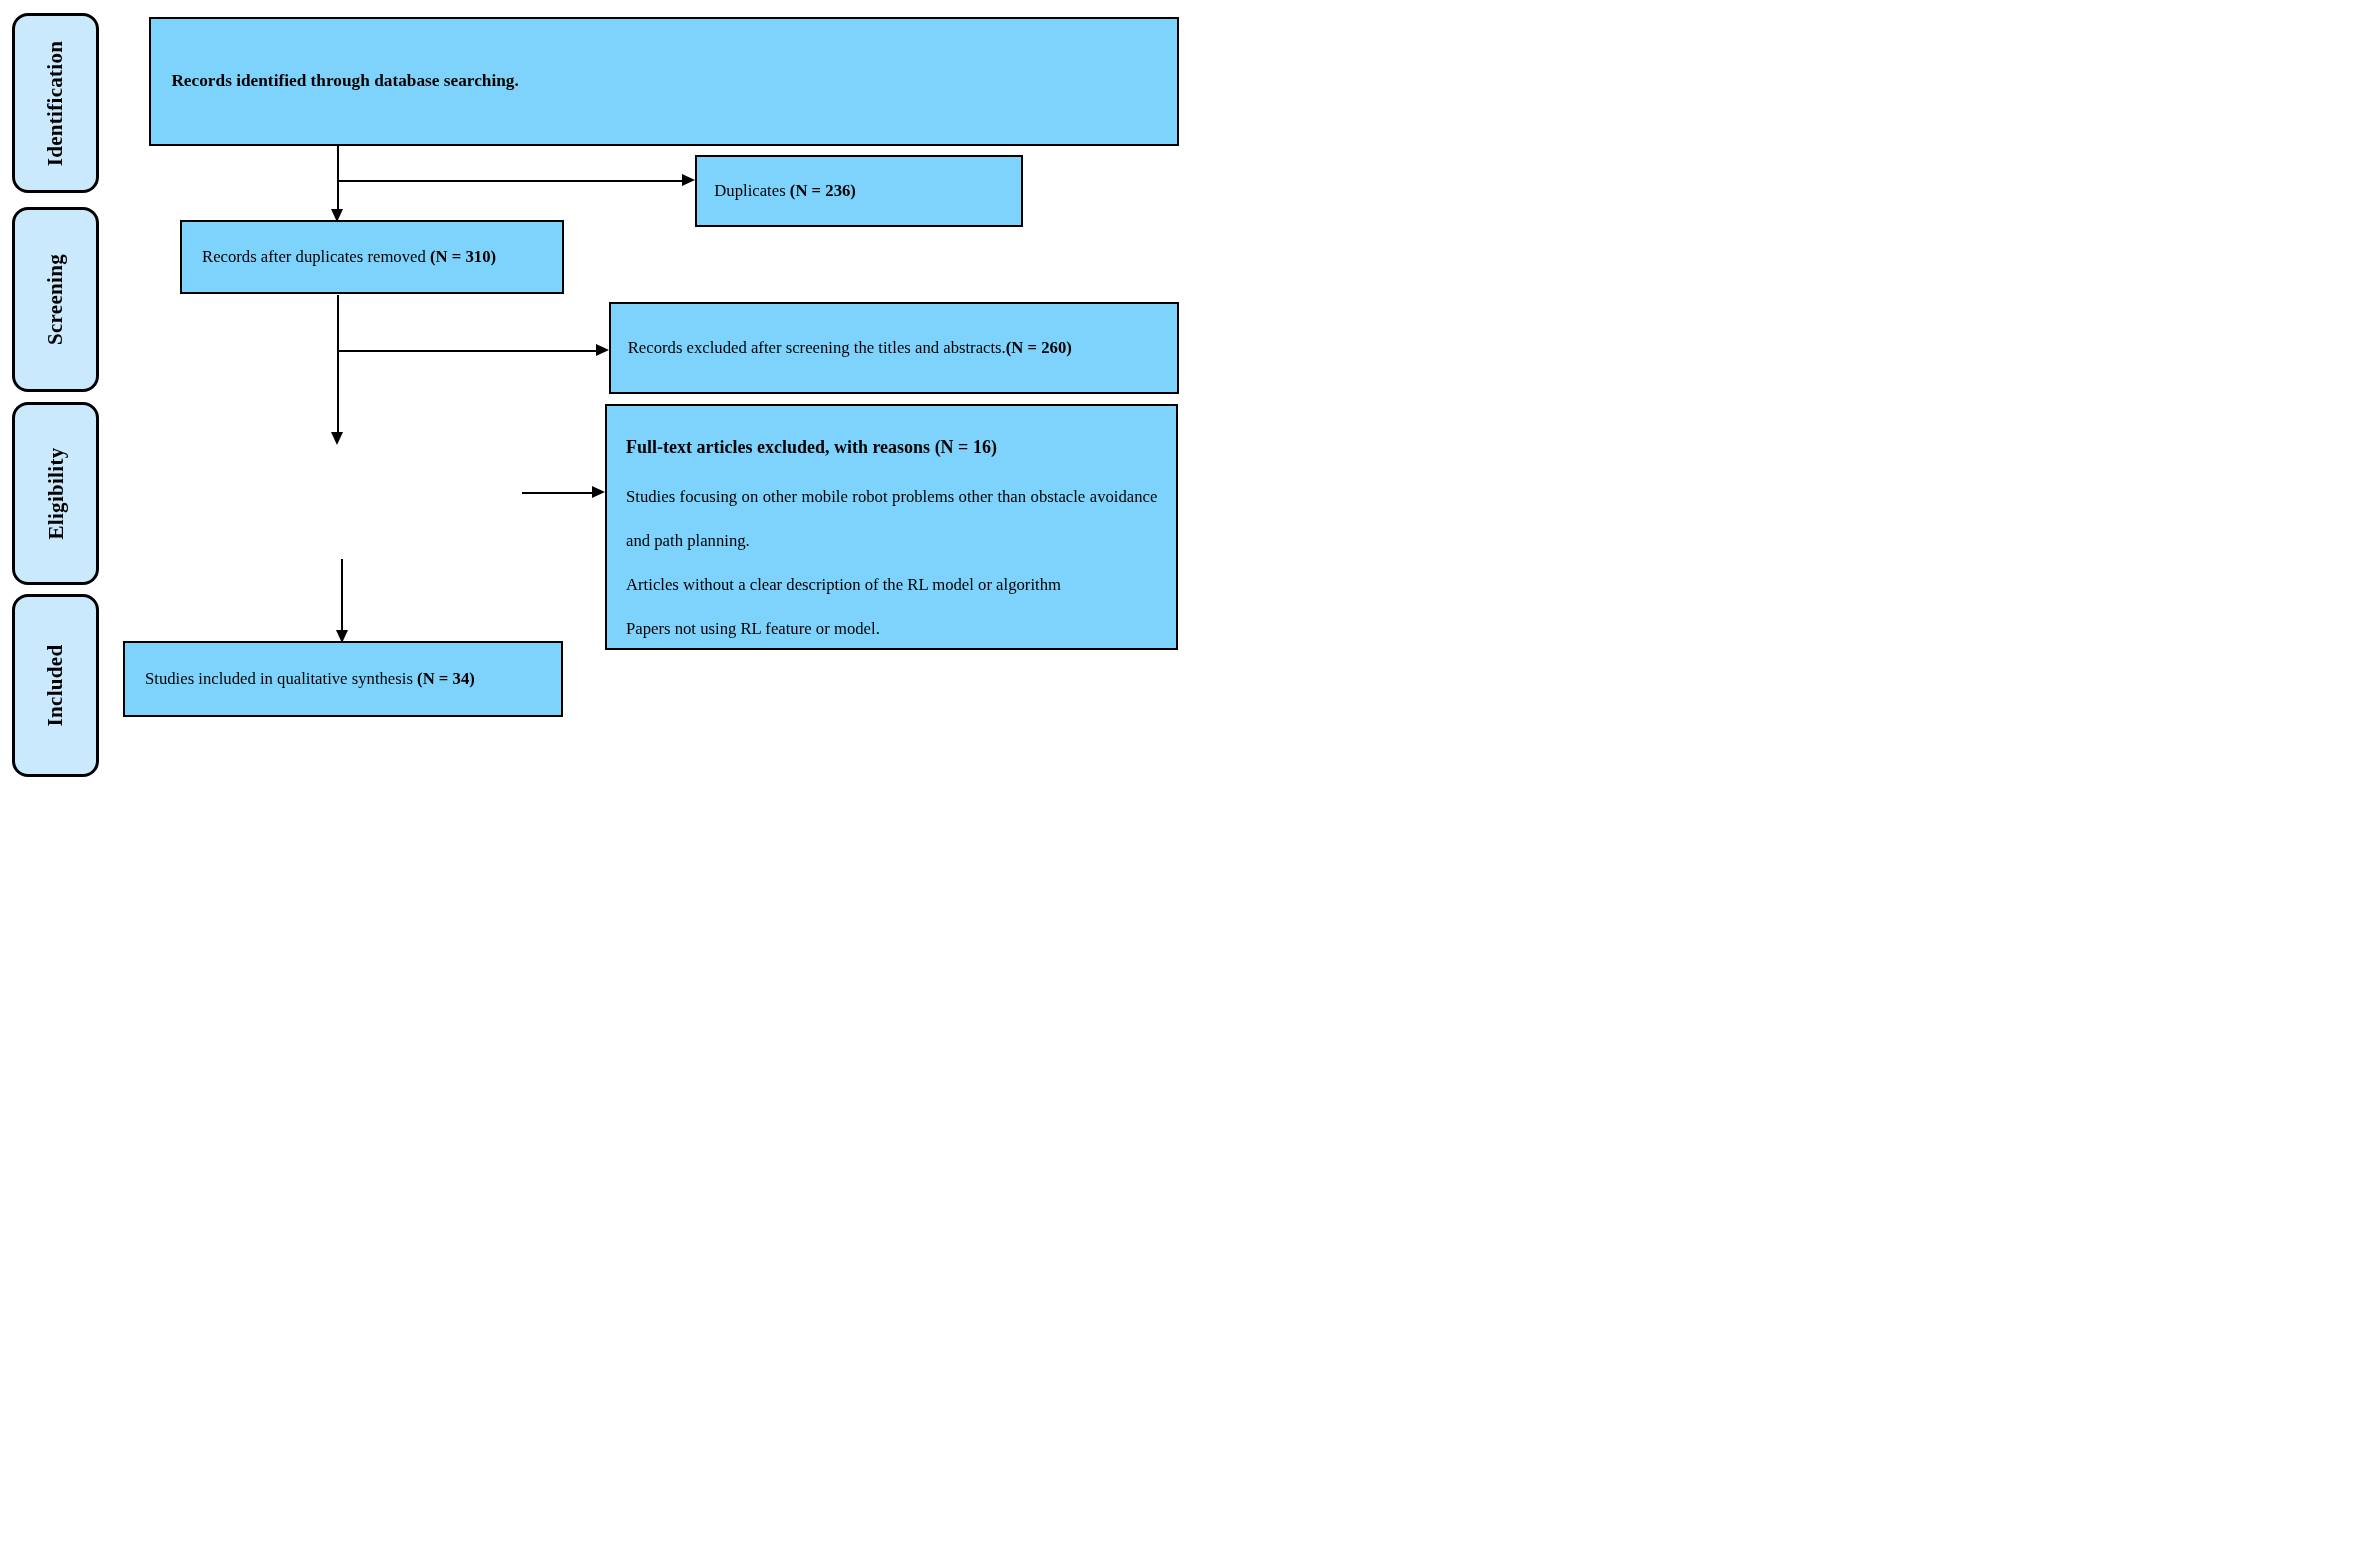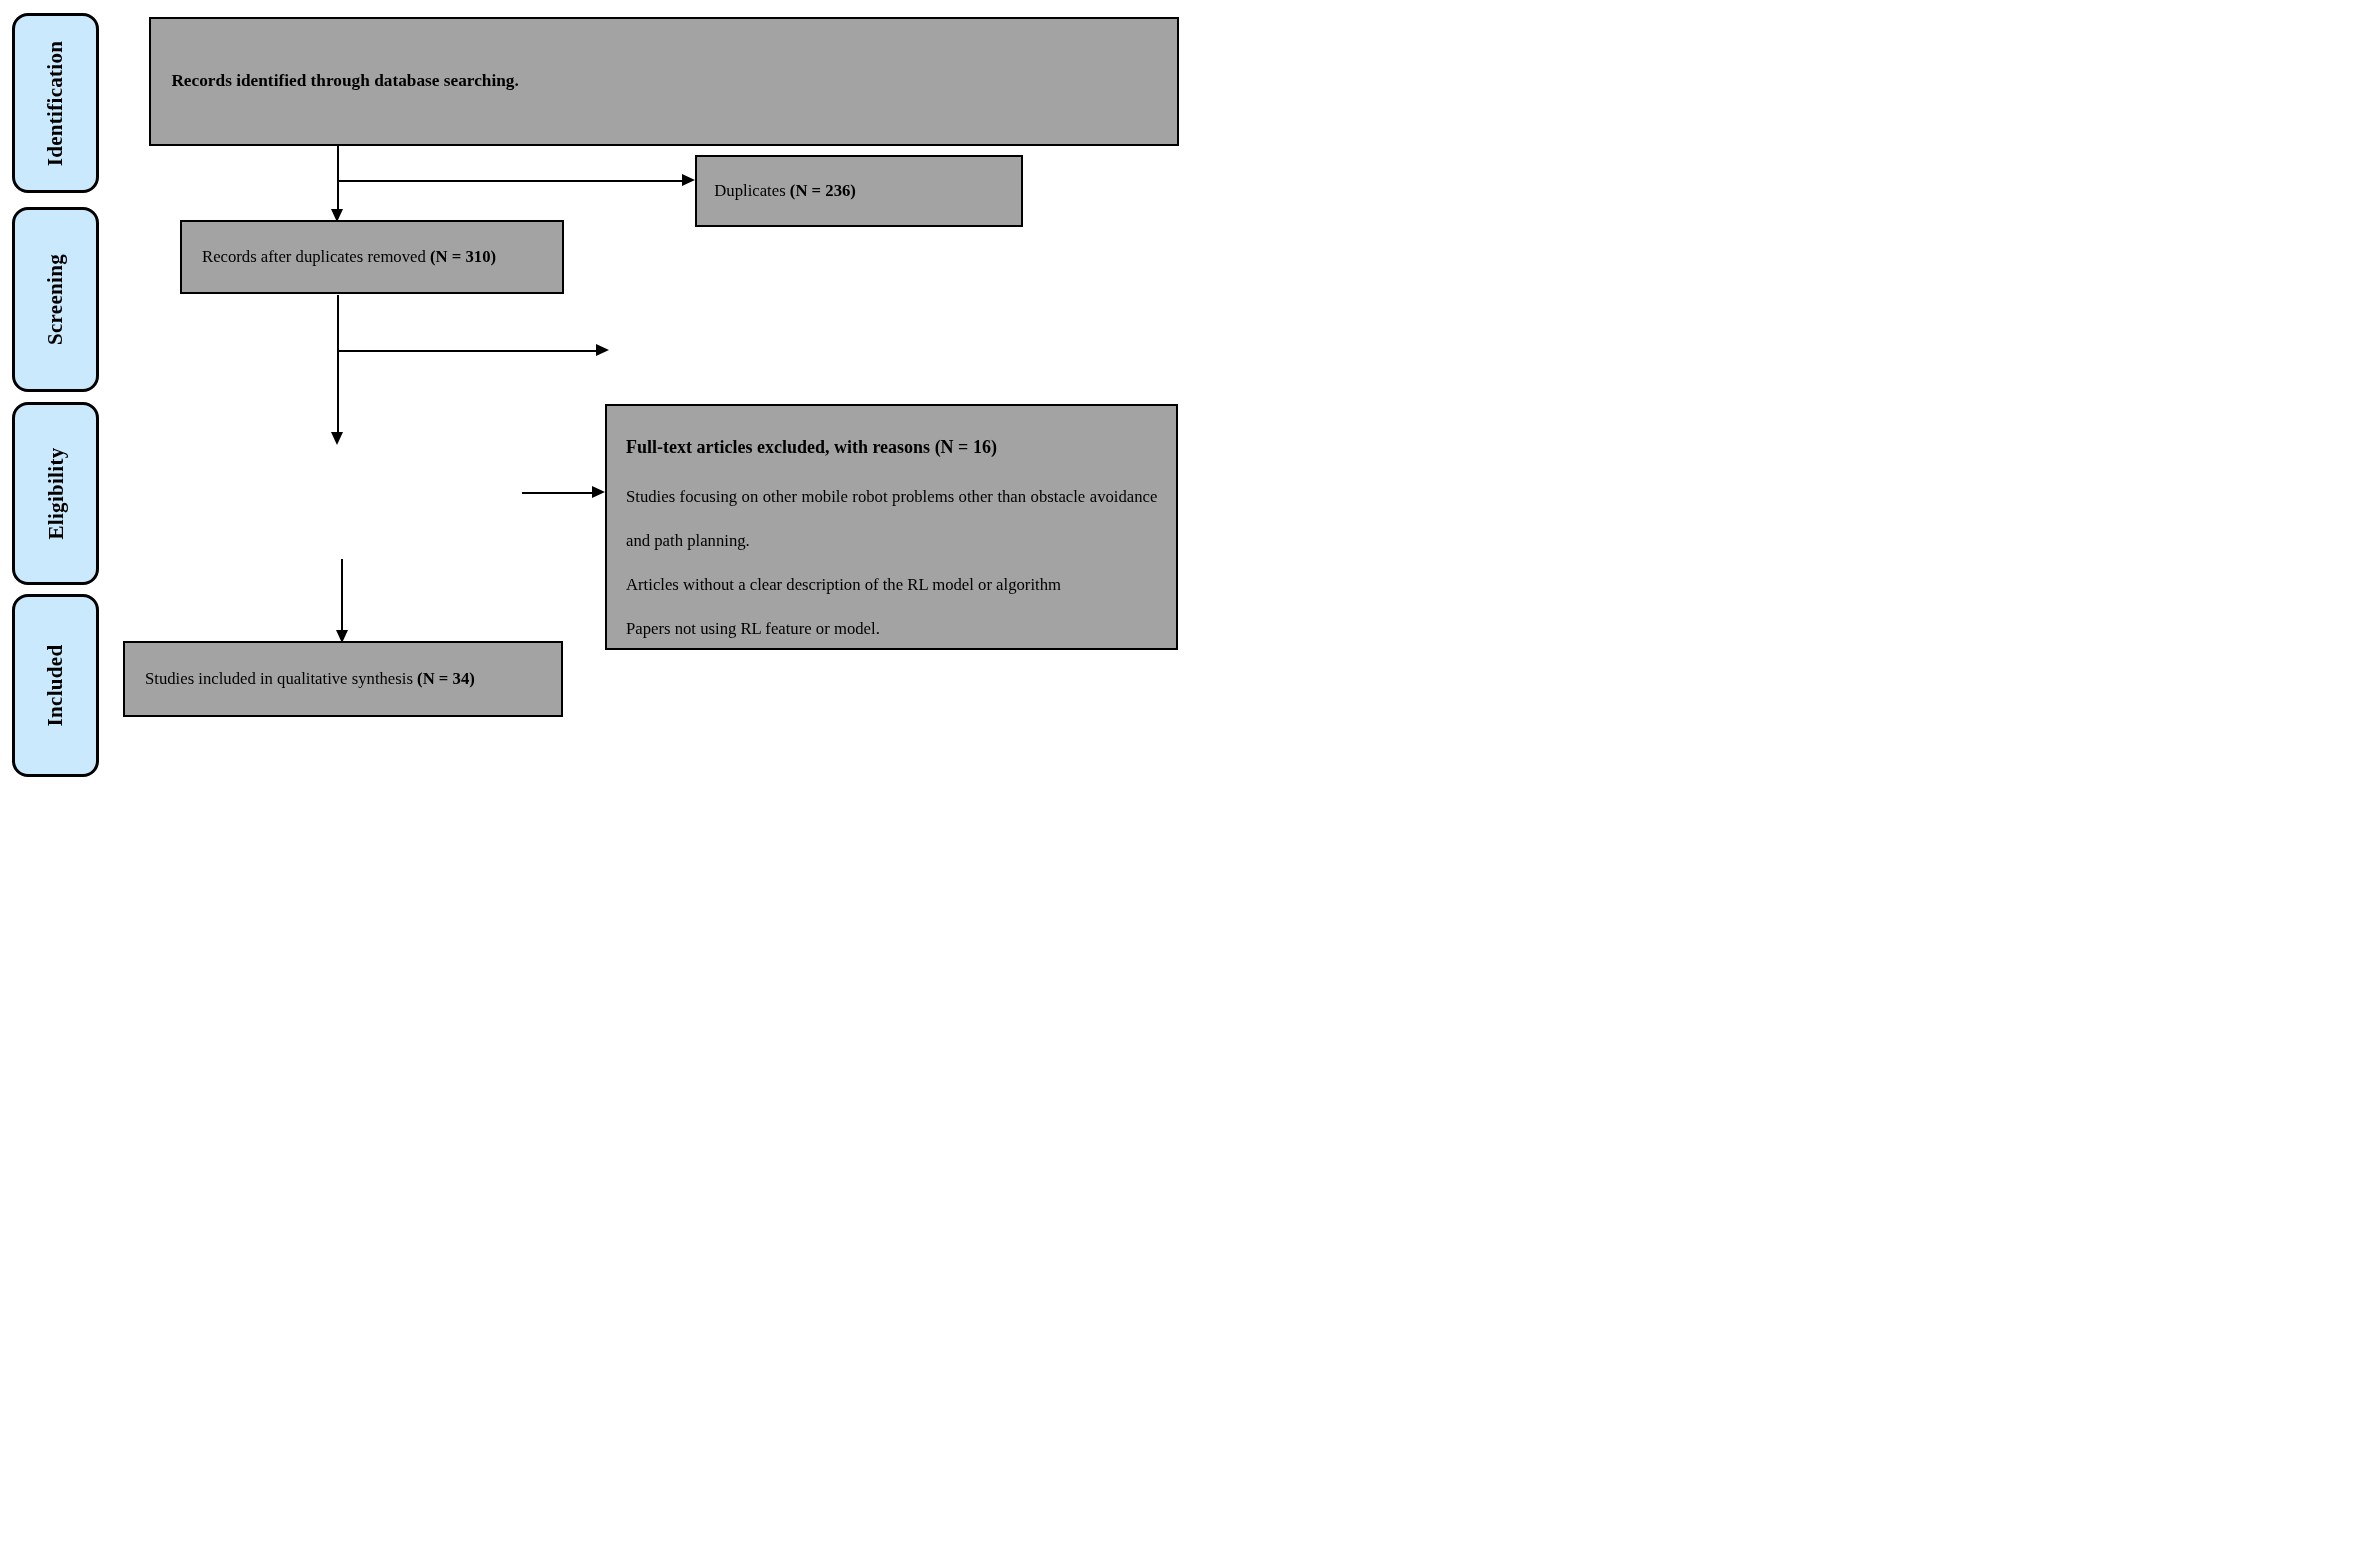--- a/index.html
+++ b/index.html
@@ -19,21 +19,21 @@
     box-sizing:border-box;
     display:flex;align-items:center;justify-content:center;
   }
   .stage .vtext{
     transform:rotate(-90deg);
     white-space:nowrap;
     font-weight:bold;font-size:21px;letter-spacing:0.3px;
   }
   
   .fbox{
-    position:absolute;background:#a3a3a3;
+    position:absolute;background:#7dd3fc;
     border:2.5px solid #000;box-sizing:border-box;
     font-size:16.7px;line-height:1.25;
   }
   .col-center{display:flex;flex-direction:column;justify-content:center;}
   .row-center{display:flex;align-items:center;}
   .bold{font-weight:bold;}
   .t28{font-size:17.3px;}
   .xtitle{font-size:18px;font-weight:bold;line-height:22px;margin:0 0 17.3px 0;}
   .reason{font-size:16.7px;line-height:44px;margin:0;text-align:justify;}
   
@@ -74,20 +74,23 @@
   </div>
 
   <div class="fbox row-center" style="left:695px;top:155px;width:328px;height:72px;padding-left:17.3px;align-items:center;">
     <div><span>Duplicates </span><span class="bold">(N = 236)</span></div>
   </div>
 
   <div class="fbox row-center" style="left:152px;top:220px;width:384px;height:74px;padding-left:20px;margin-left:28px;">
     <div><span>Records after duplicates removed </span><span class="bold">(N = 310)</span></div>
   </div>
 
+  <div class="fbox row-center" style="left:609px;top:302px;width:570px;height:92px;padding-left:16.7px;">
+    <div><span>Records excluded after screening the titles and abstracts.</span><span class="bold">(N = 260)</span></div>
+  </div>
 
 
   <div class="fbox" style="left:605px;top:404px;width:573px;height:246px;padding:30px 18.6px 0 19px;">
     <p class="xtitle">Full-text articles excluded, with reasons (N = 16)</p>
     <p class="reason">Studies focusing on other mobile robot problems other than obstacle avoidance and path planning.</p>
     <p class="reason">Articles without a clear description of the RL model or algorithm</p>
     <p class="reason">Papers not using RL feature or model.</p>
   </div>
 
   <div class="fbox row-center" style="left:123px;top:641px;width:440px;height:76px;padding-left:20px;">

